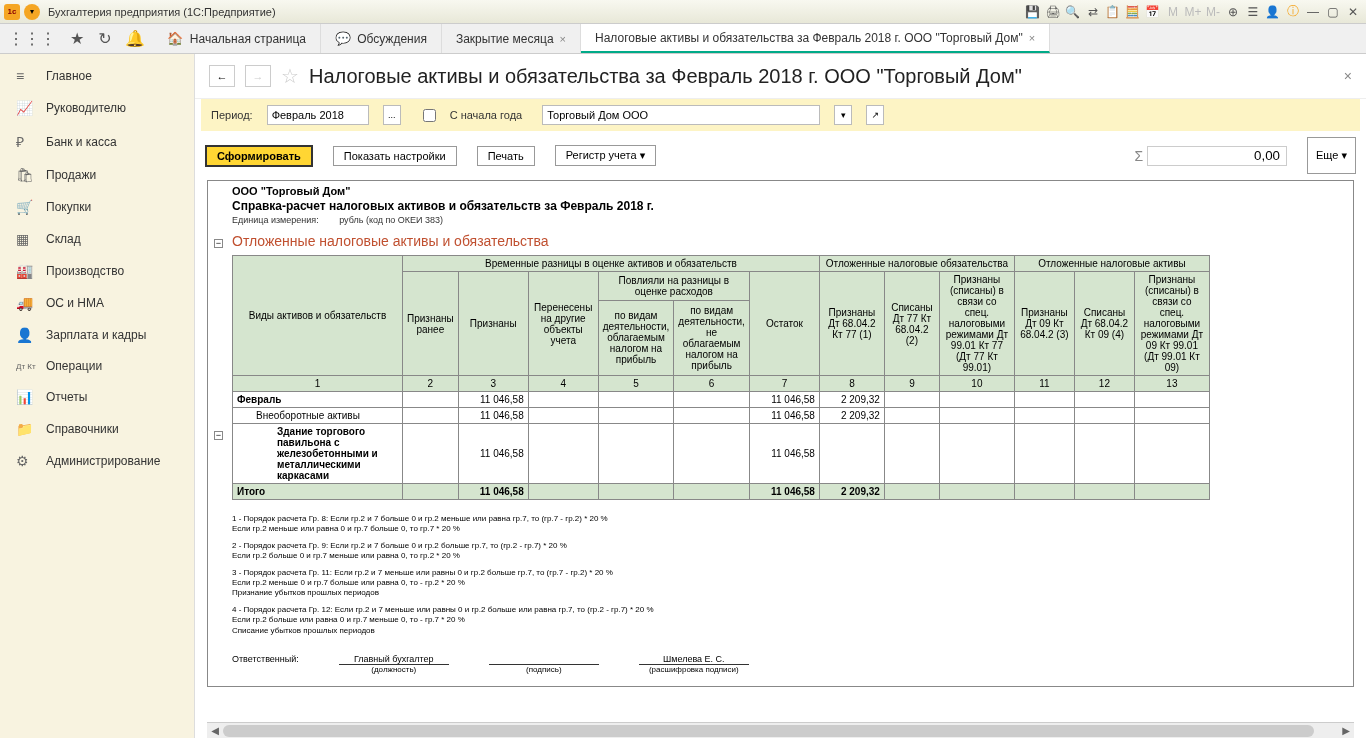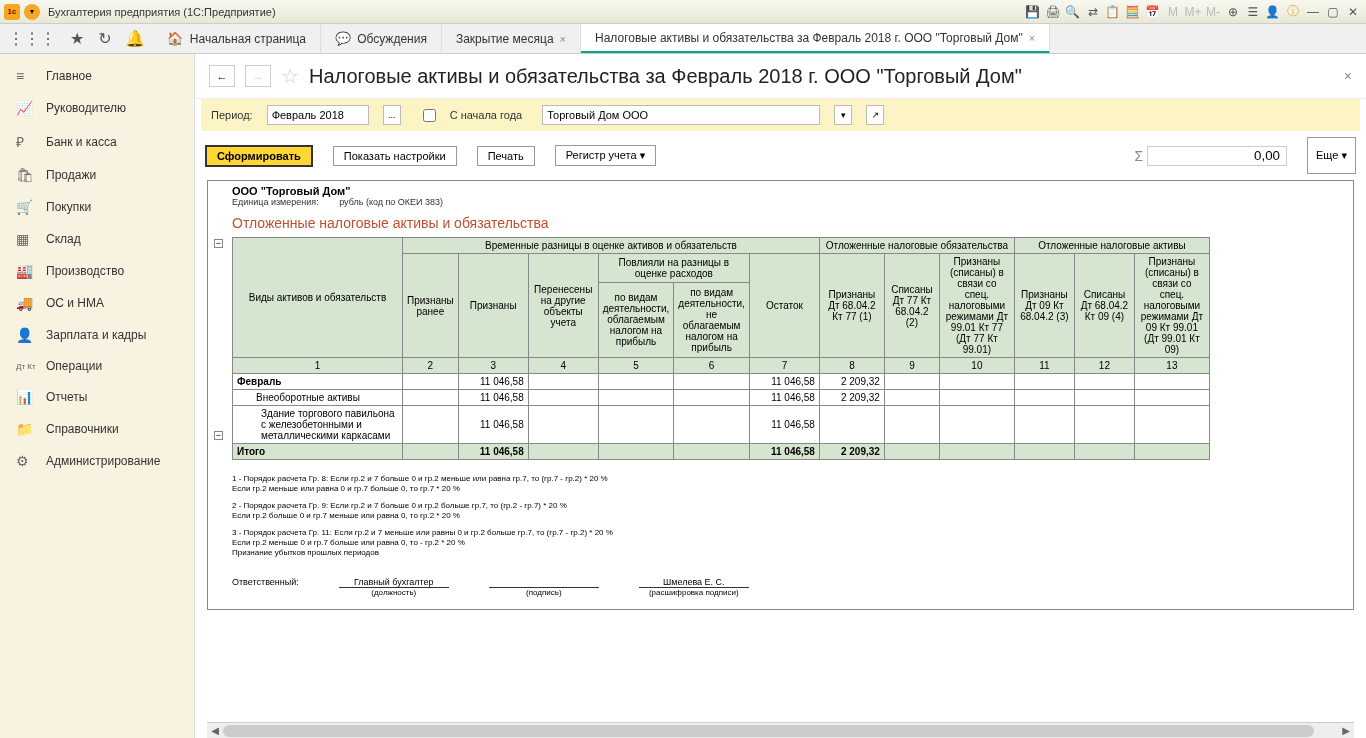--- a/index.html
+++ b/index.html
@@ -222,20 +222,21 @@
         <input type="text" value="0,00" style="">
       </div>
       <button class="more-btn">Еще ▾</button>
     </div>
 
     <div class="report-area">
       <div class="report-inner">
         <span class="tree-toggle" style="top:58px">−</span>
         <span class="tree-toggle" style="top:250px">−</span>
         <div class="org-name">ООО "Торговый Дом"</div>
+        <div class="report-title">Справка-расчет налоговых активов и обязательств за Февраль 2018 г.</div>
         <div class="unit-row">
           <span class="label">Единица измерения:</span>
           <span>рубль (код по ОКЕИ 383)</span>
         </div>
         <div class="section-title">Отложенные налоговые активы и обязательства</div>
 
         <table class="report">
           <thead>
             <tr>
               <th rowspan="3" style="width:170px">Виды активов и обязательств</th>
@@ -301,21 +302,21 @@
                 <td></td>
                 <td>11 046,58</td>
                 <td>2 209,32</td>
                 <td></td>
                 <td></td>
                 <td></td>
                 <td></td>
                 <td></td>
               </tr>
               <tr>
-                <td class="left" style="padding-left:28px;">Здание торгового павильона с железобетонными и металлическими каркасами</td>
+                <td class="left" style="padding-left:44px;font-weight:bold;">Здание торгового павильона с железобетонными и металлическими каркасами</td>
                 <td></td>
                 <td>11 046,58</td>
                 <td></td>
                 <td></td>
                 <td></td>
                 <td>11 046,58</td>
                 <td></td>
                 <td></td>
                 <td></td>
                 <td></td>
@@ -337,20 +338,21 @@
                 <td></td>
                 <td></td>
               </tr>
             </tbody>
         </table>
 
         <div class="footnotes" id="footnotes">
             <p>1 - Порядок расчета Гр. 8:  Если гр.2 и 7 больше 0 и гр.2 меньше или равна гр.7, то (гр.7 - гр.2) * 20 %<br>Если гр.2 меньше или равна 0 и гр.7 больше 0, то   гр.7 * 20 %</p>
             <p>2 - Порядок расчета Гр. 9:  Если гр.2 и 7 больше 0 и гр.2 больше гр.7, то (гр.2 - гр.7) * 20 %<br>Если гр.2 больше 0 и гр.7 меньше или равна 0, то   гр.2 * 20 %</p>
             <p>3 - Порядок расчета Гр. 11:  Если гр.2 и 7 меньше или равны 0 и гр.2 больше гр.7, то (гр.7 - гр.2) * 20 %<br>Если гр.2 меньше 0 и гр.7 больше или равна 0, то  - гр.2  * 20 %<br>Признание убытков прошлых периодов</p>
+            <p>4 - Порядок расчета Гр. 12:  Если гр.2 и 7 меньше или равны 0 и гр.2 больше или равна гр.7, то (гр.2 - гр.7) * 20 %<br>Если гр.2 больше или равна 0 и гр.7 меньше 0, то  - гр.7 * 20 %<br>Списание убытков прошлых периодов</p>
           </div>
 
         <div class="signatures">
           <div>Ответственный:</div>
           <div class="sig-col">
             <div>Главный бухгалтер</div>
             <div class="sig-line"></div>
             <div class="sig-label">(должность)</div>
           </div>
           <div class="sig-col">

